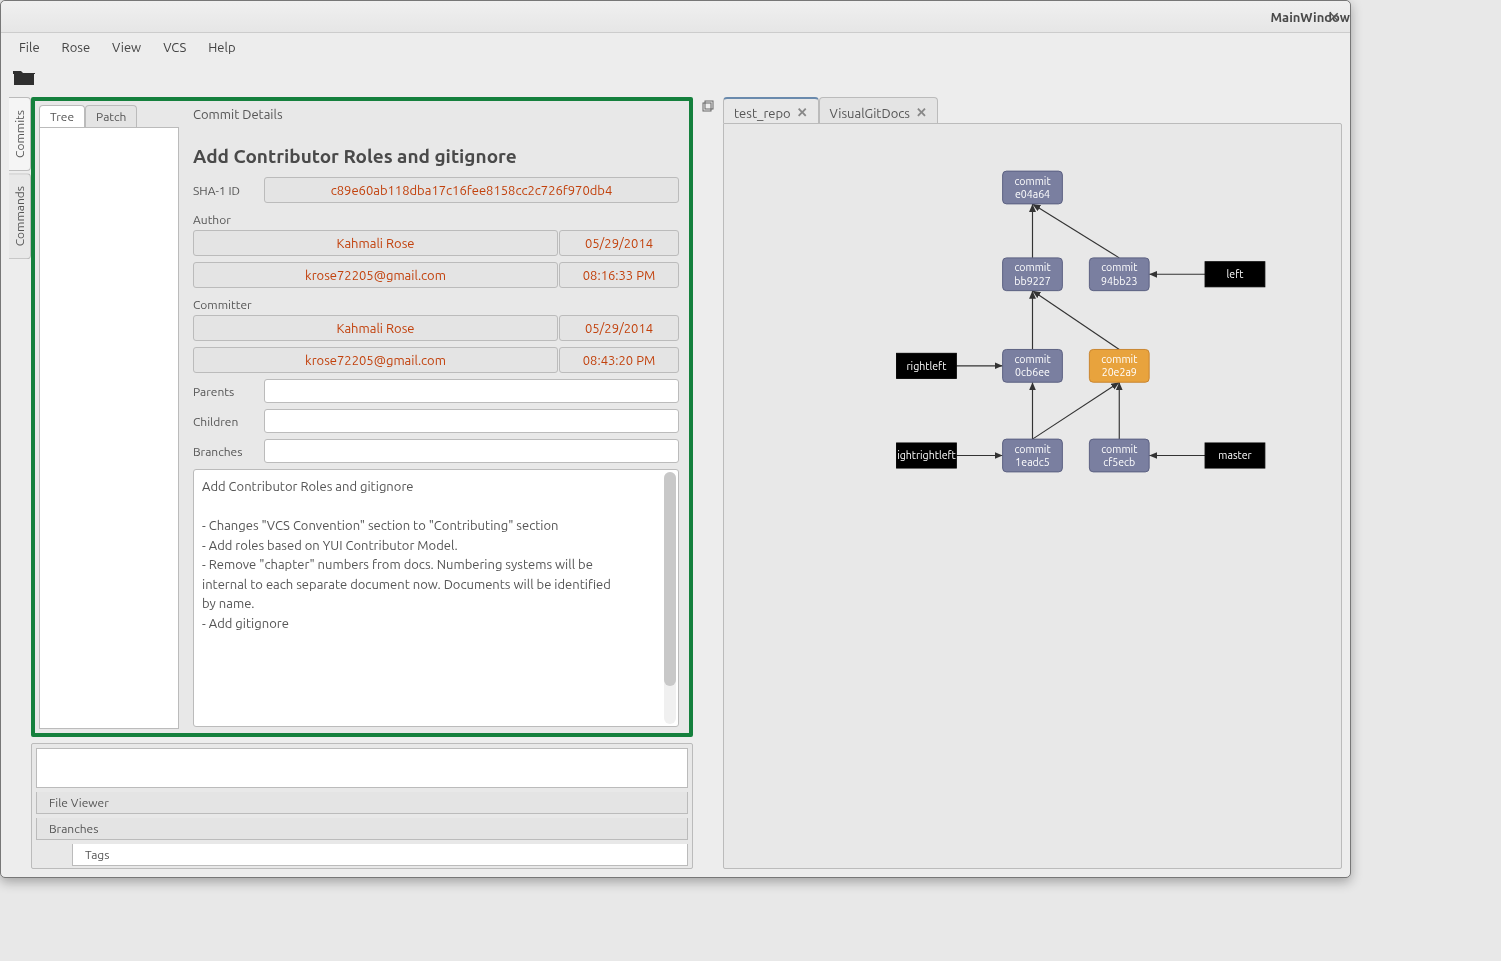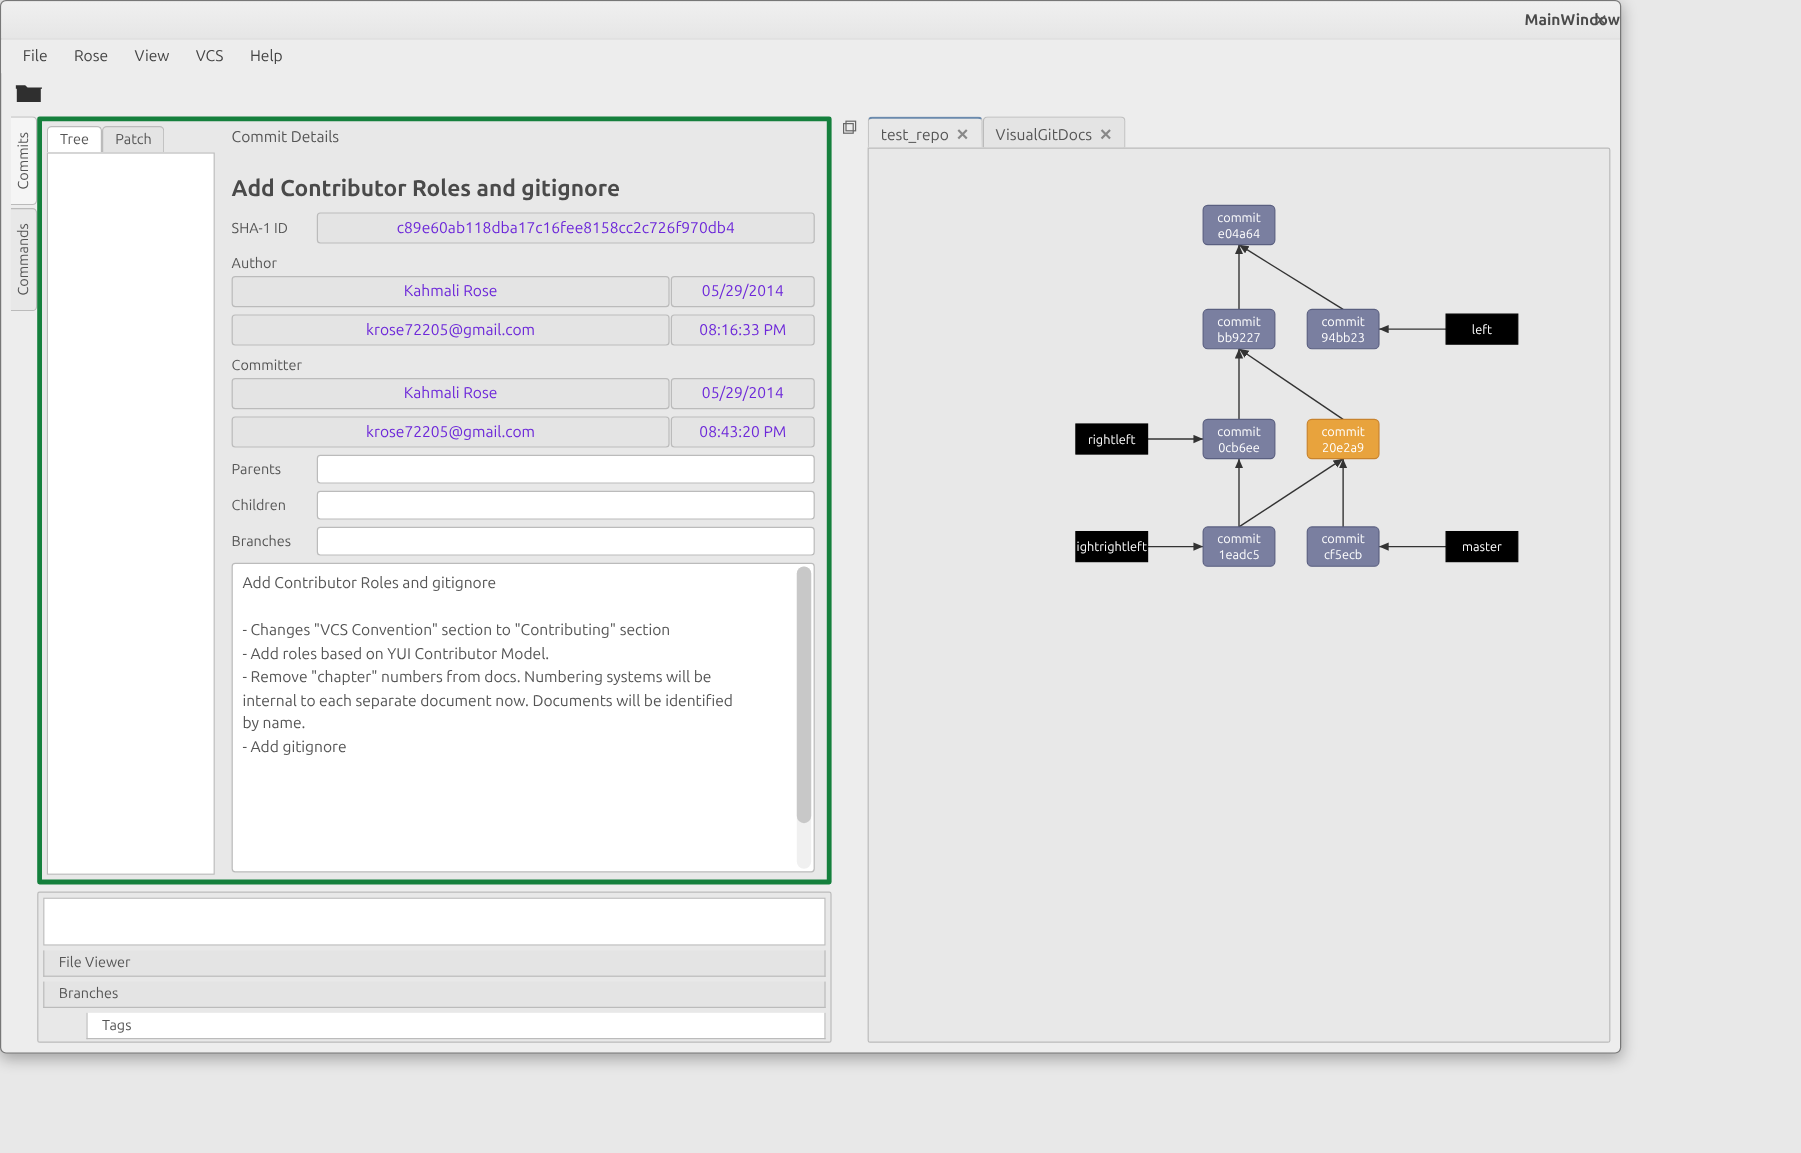--- a/index.html
+++ b/index.html
@@ -97,21 +97,21 @@
   flex: 1; display: flex; flex-direction: column; padding: 6px 10px; min-width: 0;
 }
 .details-header { font-size: 13px; color: #555; margin-bottom: 24px; }
 .detail-title {
   font-size: 19px; font-weight: bold; color: #4a4a4a; margin-bottom: 10px;
 }
 .field-row { display: flex; align-items: center; gap: 1px; margin-bottom: 6px; }
 .field-label { width: 70px; font-size: 12px; color: #555; }
 .field-box {
   flex: 1; background: #e4e4e4; border: 1px solid #bbb; border-radius: 3px;
-  padding: 5px 8px; text-align: center; font-size: 13px; color: #6d28d9;
+  padding: 5px 8px; text-align: center; font-size: 13px; color: #c2410c;
 }
 .field-box-sm { width: 120px; flex: none; }
 .field-input {
   flex: 1; background: #fff; border: 1px solid #bbb; border-radius: 3px;
   height: 24px; padding: 2px 6px;
 }
 .section-label { font-size: 12px; color: #555; margin: 4px 0 4px 0; }
 .commit-msg {
   flex: 1; background: #fff; border: 1px solid #bbb; border-radius: 3px;
   padding: 8px; font-size: 13px; color: #555; line-height: 1.35;

